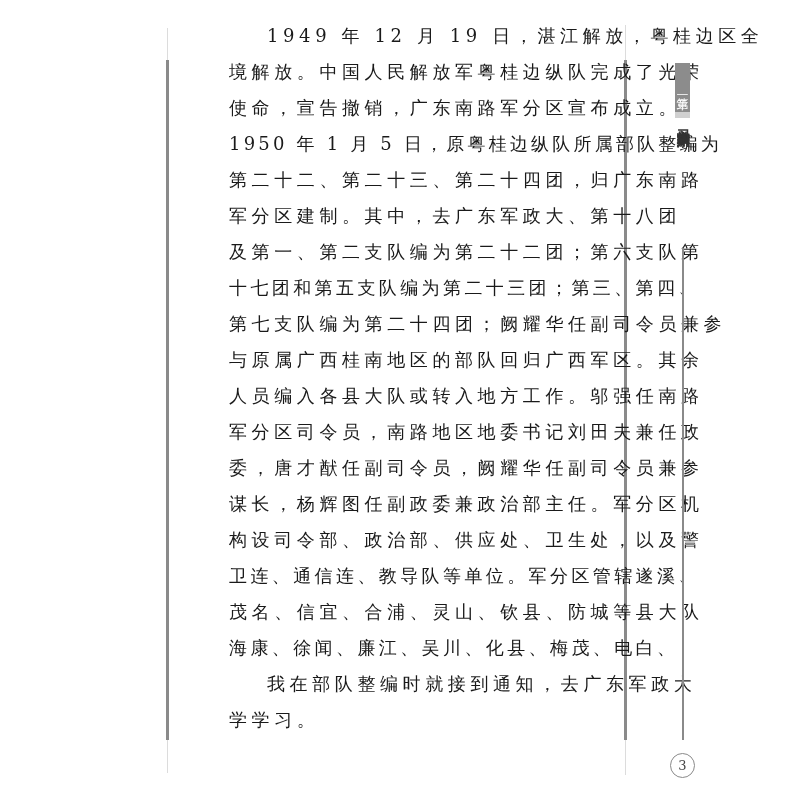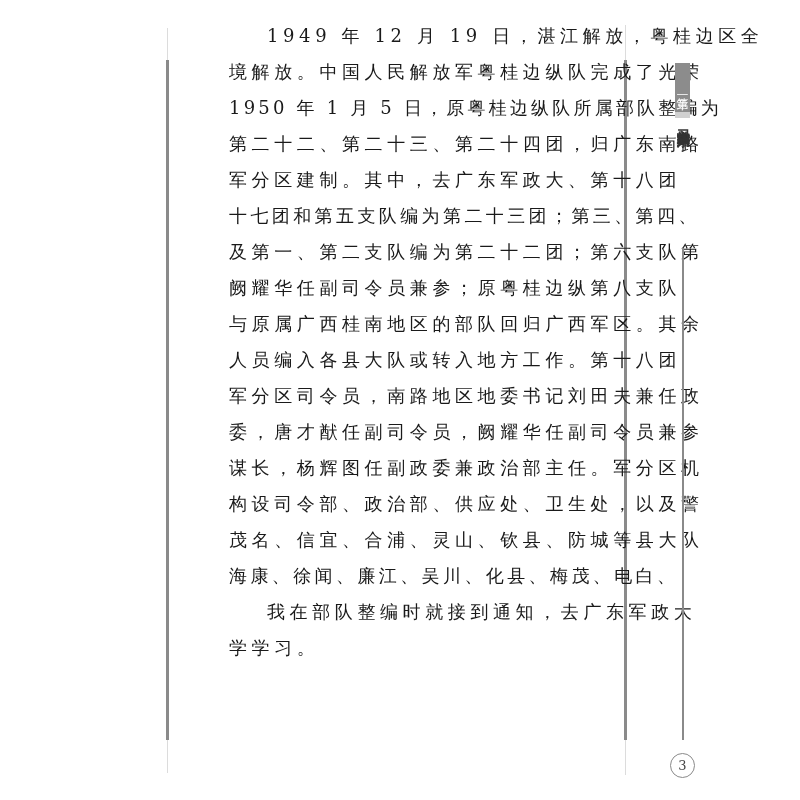--- a/index.html
+++ b/index.html
@@ -114,32 +114,34 @@
 <div class="rule" id="left-rule"></div>
 <div class="rule-faint" id="left-rule-bottom"></div>
 
 <div class="rule-faint" id="right-rule-top"></div>
 <div class="rule" id="right-rule"></div>
 <div class="rule-faint" id="right-rule-bottom"></div>
 
 <div class="body-text">
   <div class="line indent">1949 年 12 月 19 日，湛江解放，粤桂边区全</div>
   <div class="line">境解放。中国人民解放军粤桂边纵队完成了光荣</div>
+  <div class="line">使命，宣告撤销，广东南路军分区宣布成立。</div>
   <div class="line" style="letter-spacing:3.2px">1950 年 1 月 5 日，原粤桂边纵队所属部队整编为</div>
   <div class="line">第二十二、第二十三、第二十四团，归广东南路</div>
   <div class="line">军分区建制。其中，去广东军政大、第十八团</div>
+  <div class="line">及第一、第二支队编为第二十二团；第六支队第</div>
   <div class="line" style="letter-spacing:3.4px">十七团和第五支队编为第二十三团；第三、第四、</div>
-  <div class="line">及第一、第二支队编为第二十二团；第六支队第</div>
-  <div class="line">阙耀华任副司令员兼参；原粤桂边纵第八支队</div>
+  <div class="line">第七支队编为第二十四团；阙耀华任副司令员兼参</div>
   <div class="line">与原属广西桂南地区的部队回归广西军区。其余</div>
-  <div class="line">人员编入各县大队或转入地方工作。第十八团</div>
+  <div class="line">人员编入各县大队或转入地方工作。邬强任南路</div>
   <div class="line">军分区司令员，南路地区地委书记刘田夫兼任政</div>
   <div class="line">委，唐才猷任副司令员，阙耀华任副司令员兼参</div>
   <div class="line">谋长，杨辉图任副政委兼政治部主任。军分区机</div>
   <div class="line">构设司令部、政治部、供应处、卫生处，以及警</div>
+  <div class="line" style="letter-spacing:3.4px">卫连、通信连、教导队等单位。军分区管辖遂溪、</div>
   <div class="line">茂名、信宜、合浦、灵山、钦县、防城等县大队</div>
   <div class="line" style="letter-spacing:3.4px">海康、徐闻、廉江、吴川、化县、梅茂、电白、</div>
   <div class="line indent">我在部队整编时就接到通知，去广东军政大</div>
   <div class="line">学学习。</div>
 </div>
 
 <div class="chapter-box">第一章</div>
 <div class="chapter-band"></div>
 <div class="chapter-title">到广东军政大学学习</div>
 <div id="sidebar-rule"></div>

